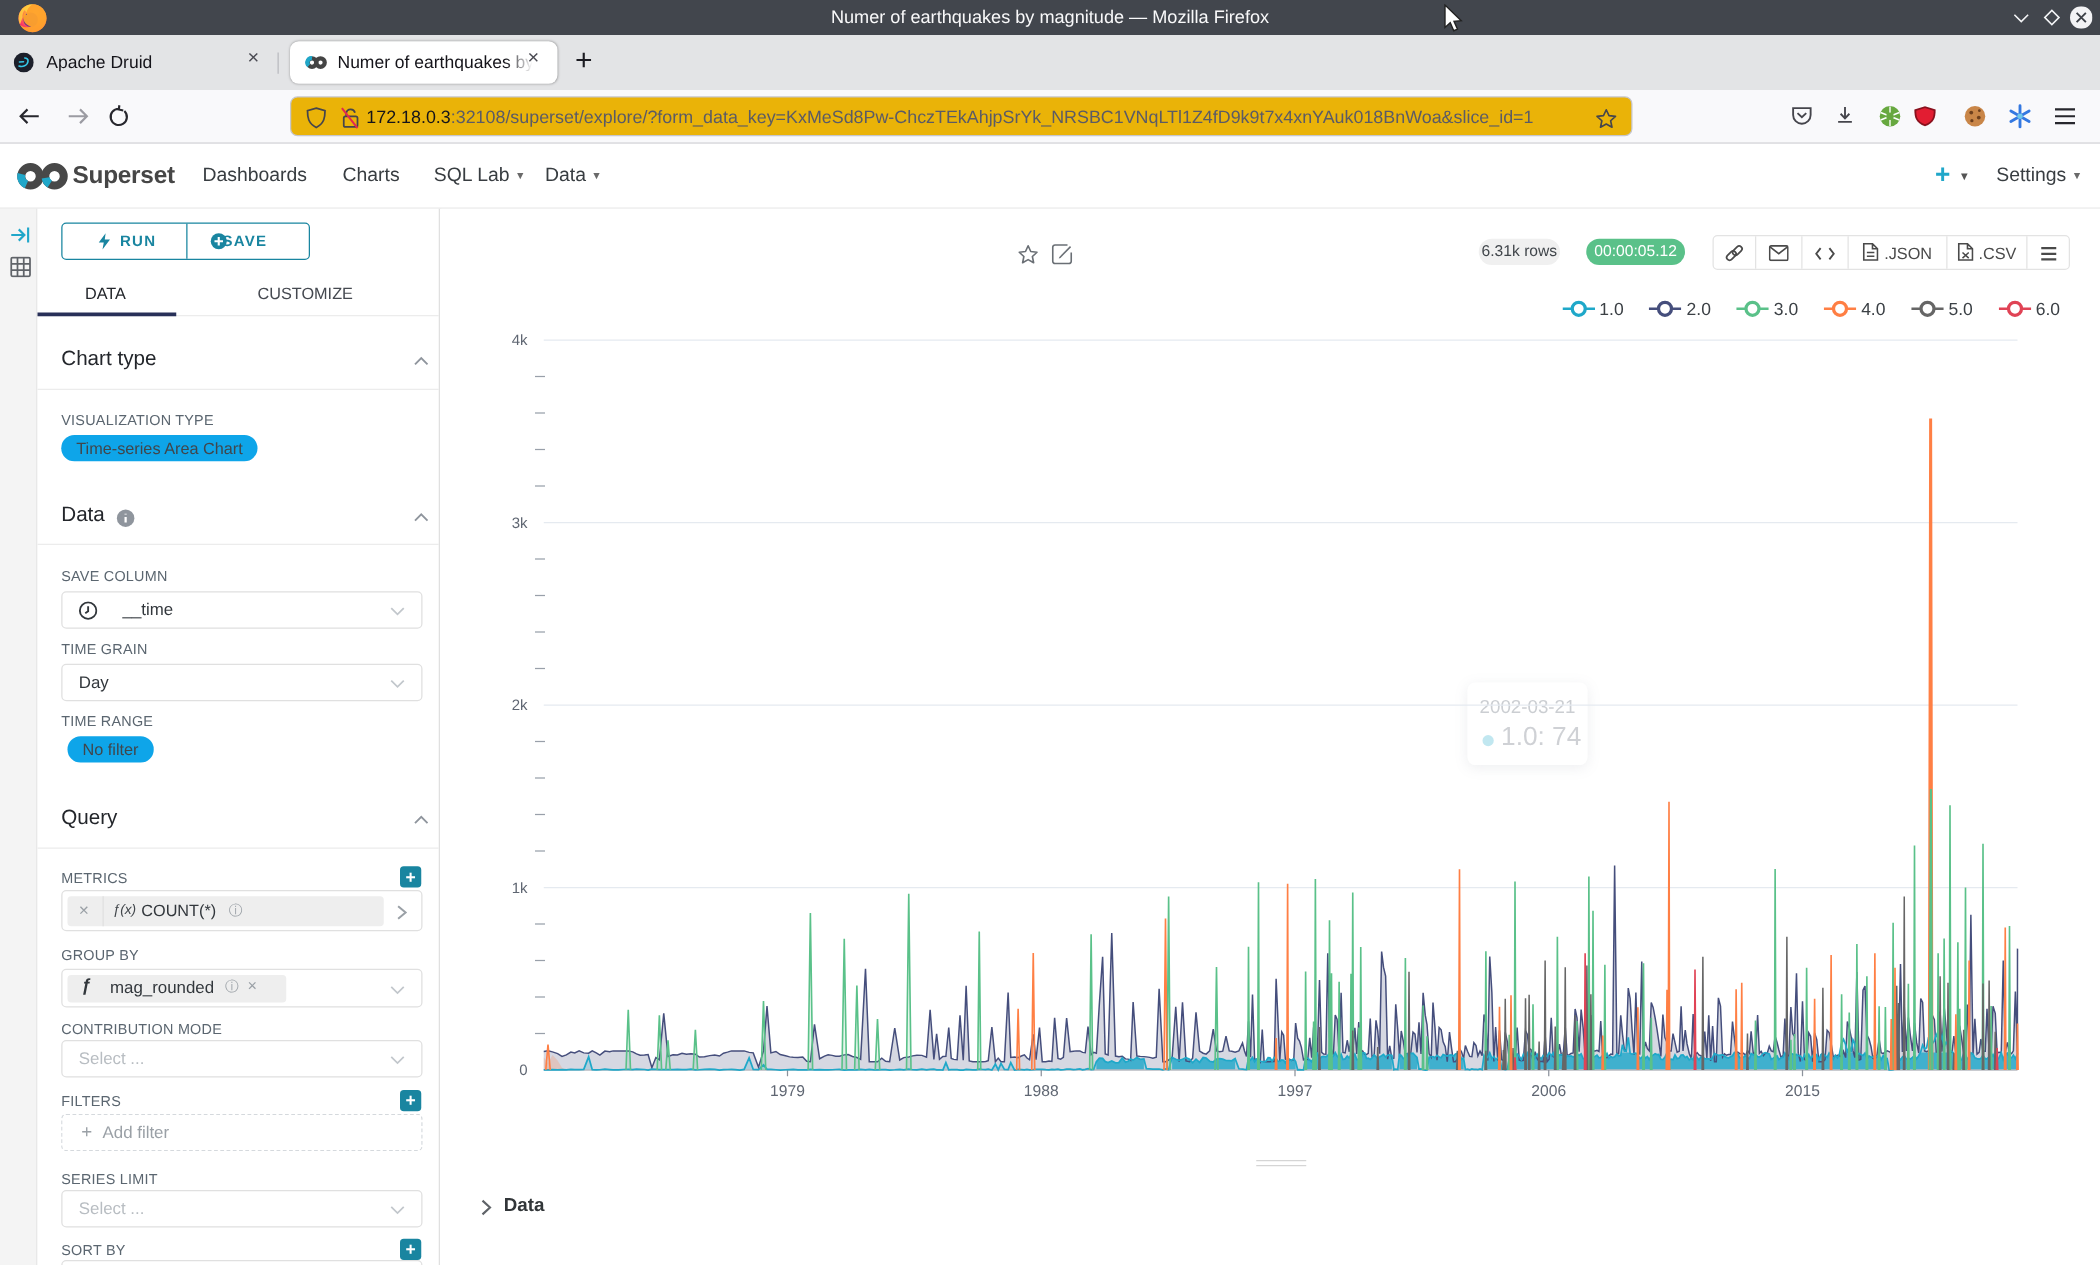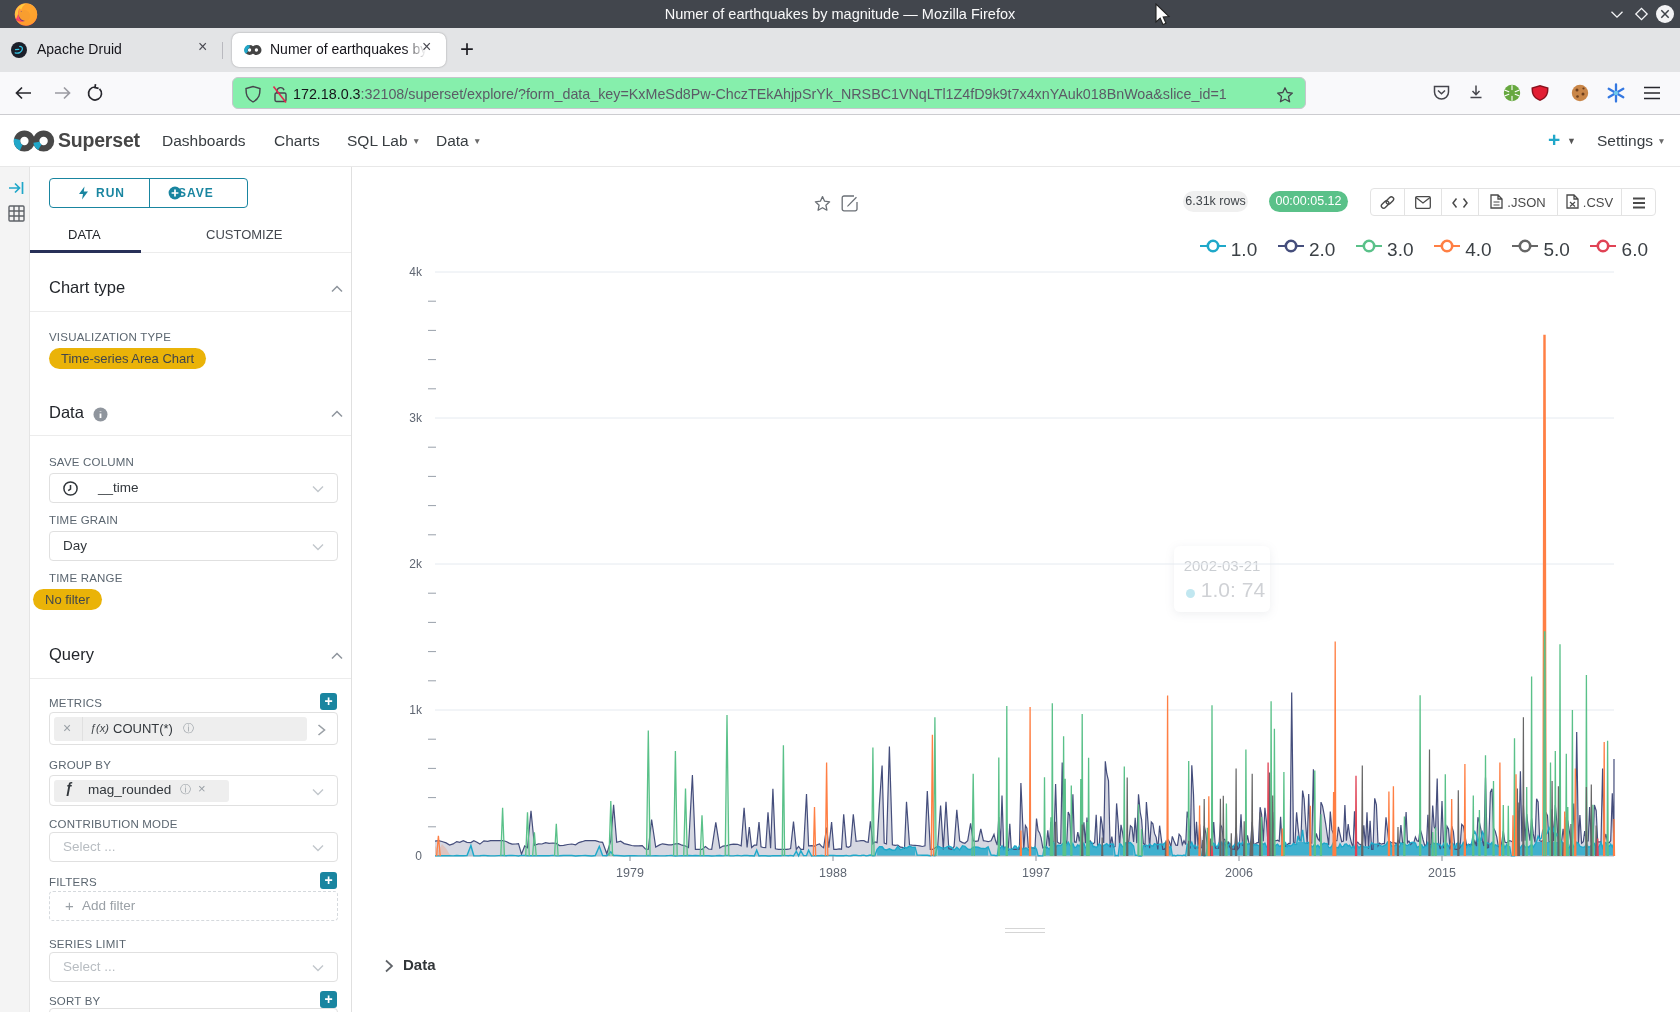--- a/index.html
+++ b/index.html
@@ -6,43 +6,43 @@
 html,body{width:1680px;height:1012px;overflow:hidden;font-family:"Liberation Sans",sans-serif;background:#fff}
 .abs{position:absolute}
 
 #titlebar{position:absolute;left:0;top:0;width:1680px;height:28px;background:#42464d}
 #titlebar .wtitle{position:absolute;left:0;right:0;top:0;height:28px;line-height:28px;text-align:center;color:#f9f9fa;font-size:14.5px}
 #tabbar{position:absolute;left:0;top:28px;width:1680px;height:58px;background:#e3e4e6}
 .tab-inactive{position:absolute;left:8px;top:5px;width:216px;height:34px;color:#15141a}
 .tab-active{position:absolute;left:232px;top:5px;width:214px;height:34px;background:#fff;border-radius:7px;box-shadow:0 0 2px rgba(0,0,0,.35)}
 .tabtxt{position:absolute;top:8px;font-size:14px;color:#15141a;white-space:nowrap;overflow:hidden}
 #toolbar{position:absolute;left:0;top:72px;width:1680px;height:43px;background:#f9f9fb;border-bottom:1px solid #ccccd0}
-#urlbar{position:absolute;left:232px;top:5px;width:1074px;height:32px;background:#86efac;border:1px solid #c6c6cc;border-radius:6px}
+#urlbar{position:absolute;left:232px;top:5px;width:1074px;height:32px;background:#eab308;border:1px solid #c6c6cc;border-radius:6px}
 #urltext{position:absolute;left:60px;top:8px;font-size:14.3px;color:#5b5b66;white-space:nowrap;overflow:hidden;width:980px}
 #urltext b{color:#15141a;font-weight:normal}
 
 #sshead{position:absolute;left:0;top:115px;width:1680px;height:52px;background:#fff;border-bottom:1px solid #e8e8e8}
 .navlink{position:absolute;top:17px;font-size:15.5px;color:#383d41}
 
 #rail{position:absolute;left:0;top:167px;width:30px;height:845px;background:#f4f4f4;border-right:1px solid #e4e4e4}
 #sidebar{position:absolute;left:30px;top:167px;width:322px;height:845px;background:#fff;border-right:1px solid #e0e0e0}
 .runsave{position:absolute;left:19px;top:11px;width:199px;height:30px;border:1px solid #1985a0;border-radius:4px;color:#1985a0;font-size:12px;font-weight:bold;letter-spacing:1px}
 .sidetabs{position:absolute;left:0;top:51px;width:321px;height:35px;border-bottom:1px solid #ececec;font-size:13px}
 .s-section{position:absolute;left:19px;font-size:16.5px;color:#23262b;font-weight:500}
 .s-chev{position:absolute;color:#8f959d}
 .s-label{position:absolute;left:19px;font-size:11.5px;color:#5b6670;letter-spacing:.2px}
 .s-div{position:absolute;left:0px;width:321px;height:1px;background:#ececec}
 .s-select{position:absolute;left:19px;width:289px;height:30px;border:1px solid #e0e0e0;border-radius:4px;background:#fff;font-size:13.5px;color:#32373c}
 .s-ph{color:#b8bdc2}
-.pill{display:inline-block;background:#eab308;border-radius:12px;font-size:13px;color:#41464b;padding:3px 12px}
+.pill{display:inline-block;background:#0ea5e9;border-radius:12px;font-size:13px;color:#41464b;padding:3px 12px}
 .addbtn{position:absolute;width:17px;height:17px;background:#1985a0;border-radius:3px;color:#fff;font-size:14px;font-weight:bold;text-align:center;line-height:16px}
 
 #main{position:absolute;left:353px;top:167px;width:1327px;height:845px;background:#fff}
 .hbtn{border-right:1px solid #e3e3e3;display:inline-block;height:100%;vertical-align:top;text-align:center;color:#4a4a4a}
-.legend-item{display:inline-flex;margin-left:16px;font-size:19px;color:#3b4045}
+.legend-item{display:inline-flex;align-items:center;margin-left:16px;font-size:14px;color:#3b4045}
 </style>
 </head>
 <body>
 
 <div id="titlebar">
  <div class="wtitle">Numer of earthquakes by magnitude — Mozilla Firefox</div>
  <svg class="abs" style="left:13px;top:1px" width="26" height="26" viewBox="0 0 26 26">
   <defs>
         <radialGradient id="ffo" cx="0.62" cy="0.3" r="0.85">
           <stop offset="0" stop-color="#ffde67"></stop>
@@ -218,21 +218,21 @@
       </svg>
  </div>
  <div class="s-label" style="top:347px">TIME GRAIN</div>
  <div class="s-select" style="top:364px">
   <span class="abs" style="left:13px;top:6px">Day</span>
   <svg class="abs" style="left:262px;top:11px" width="12" height="8" viewBox="0 0 12 8">
         <path d="M1 1.5 L6 6.5 L11 1.5" stroke="#c2c7cc" stroke-width="1.4" fill="none"></path>
       </svg>
  </div>
  <div class="s-label" style="top:405px">TIME RANGE</div>
- <div class="abs" style="left:3px;top:422px"><span class="pill">No filter</span></div>
+ <div class="abs" style="left:24px;top:422px"><span class="pill">No filter</span></div>
 
  <div class="s-section" style="top:478px">Query</div>
  <svg class="s-chev abs" style="left:301px;top:485px" width="12" height="8" viewBox="0 0 12 8">
       <path d="M1 6.5 L6 1.5 L11 6.5" stroke="#8f959d" stroke-width="1.5" fill="none"></path>
     </svg>
  <div class="s-div" style="top:511px"></div>
  <div class="s-label" style="top:530px">METRICS</div>
  <div class="addbtn" style="left:290px;top:526px">+</div>
  <div class="s-select" style="top:545px;height:33px">
   <div class="abs" style="left:4px;top:4px;width:253px;height:24px;background:#eee;border-radius:3px"></div>

